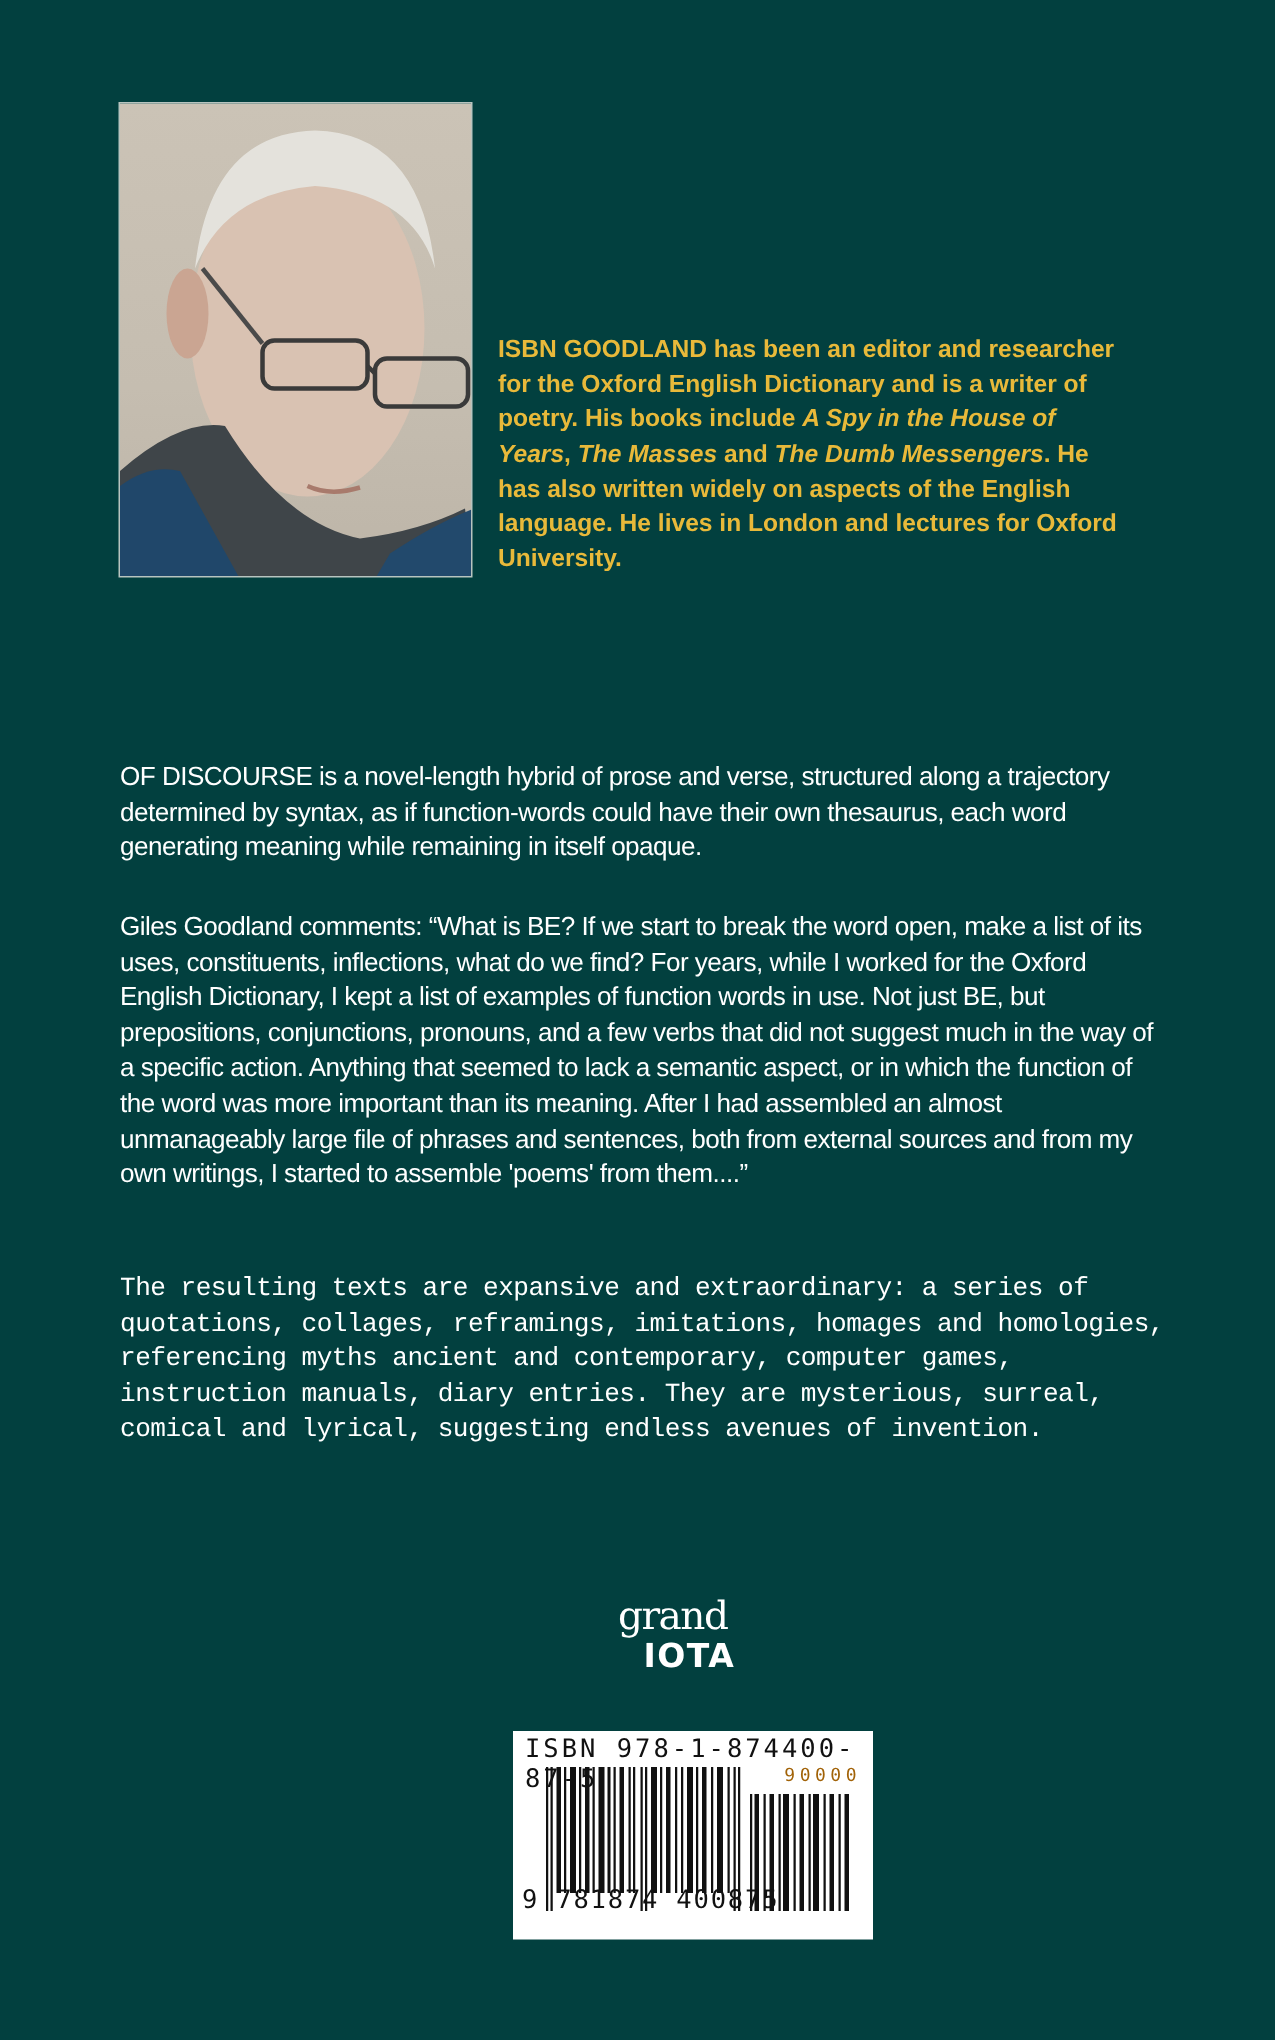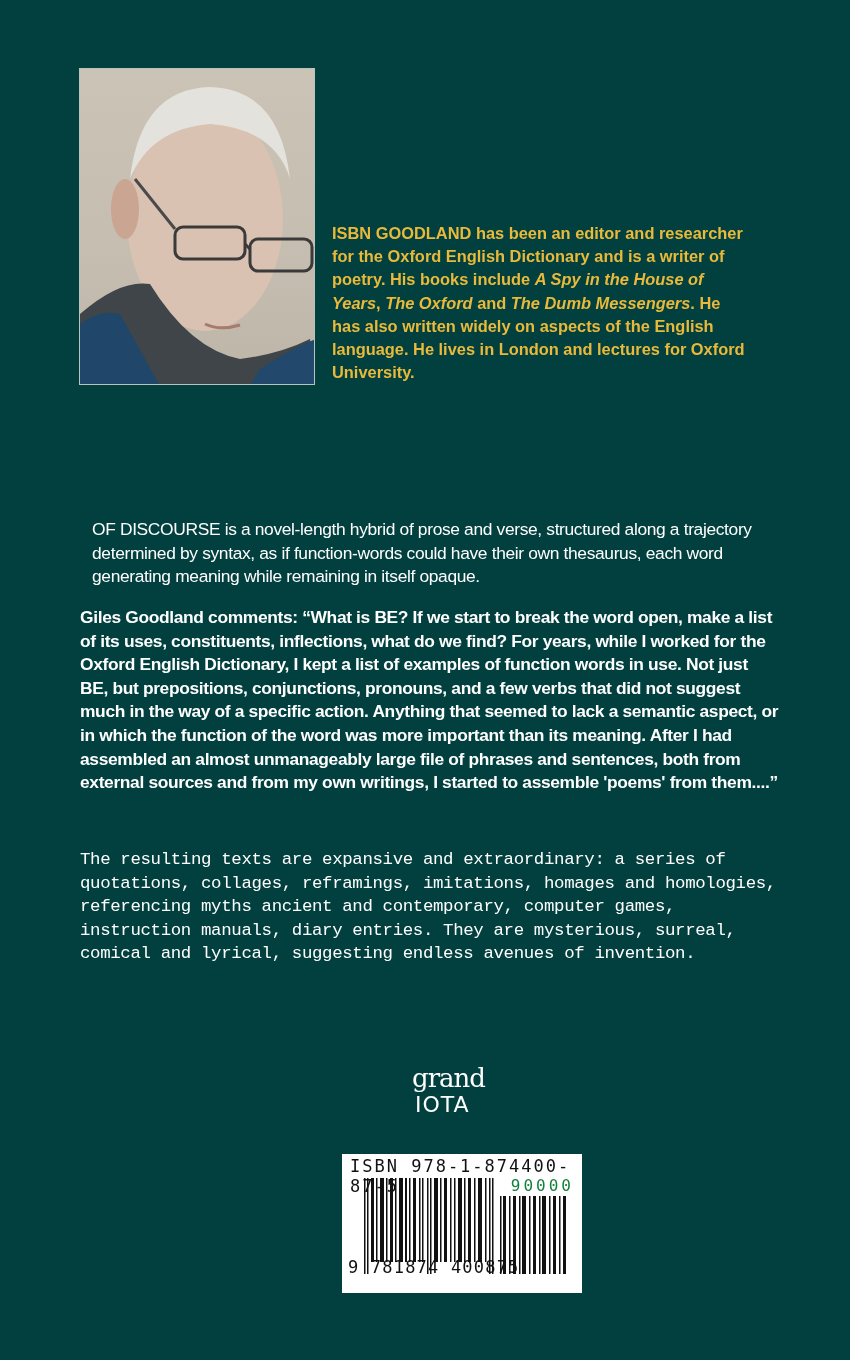--- a/index.html
+++ b/index.html
@@ -18,36 +18,36 @@
   .bio {
     position:absolute; left:332px; top:222px; width:420px;
     color:#e8b93a; font-weight:bold; font-size:16.4px; line-height:23.2px;
   }
   .bio i { font-style:italic; }
   .desc {
     position:absolute; left:80px; width:700px; color:#ffffff;
     font-size:17.4px; line-height:23.6px; letter-spacing:-0.35px;
   }
   .p1 { top:506px; }
-  .p2 { top:606px;font-weight:bold; }
+  .p2 { top:606px; }
   .p3 { top:848px;font-family:Liberation Mono, monospace; }
   .logo { position:absolute; left:412px; top:1062px; color:#ffffff; text-align:left; }
   .logo .grand { font-family:"DejaVu Serif", serif; font-size:26px; line-height:32px; letter-spacing:-1px; }
-  .logo .iota { font-family:"DejaVu Sans", sans-serif; font-weight:normal; font-size:22px; line-height:22px; letter-spacing:1px; margin-left:3px; }
+  .logo .iota { font-family:"DejaVu Sans", sans-serif; font-weight:bold; font-size:22px; line-height:22px; letter-spacing:1px; margin-left:17px; }
   .barcode {
     position:absolute; left:342px; top:1154px; width:240px; height:139px;
     background:#ffffff;
   }
   .barcode .isbn {
     position:absolute; left:8px; top:2px; font-family:"DejaVu Sans Mono", monospace;
     font-size:17px; letter-spacing:2px; color:#111;
   }
   .barcode .addon-num {
     position:absolute; right:8px; top:22px; font-family:"DejaVu Sans Mono", monospace;
-    font-size:16px; letter-spacing:3px; color:#15803d;
+    font-size:12px; letter-spacing:3px; color:#a16207;
   }
   .barcode .digits {
     position:absolute; left:6px; bottom:16px; font-family:"DejaVu Sans Mono", monospace;
     font-size:17px; color:#111; letter-spacing:1.2px;
   }
   .bars { position:absolute; left:22px; top:24px; }
   .bars2 { position:absolute; left:158px; top:42px; }
 </style>
 </head>
 <body>
@@ -67,24 +67,24 @@
     <path d="M125 255 Q140 262 160 256" stroke="#a87a6c" stroke-width="3" fill="none"></path>
 
     <path d="M0 245 Q40 210 70 215 Q110 280 160 290 Q200 285 230 270 L236 317 L0 317Z" fill="#3f4549"></path>
 
     <path d="M0 255 Q20 240 40 245 L80 317 L0 317Z" fill="#20476a"></path>
     <path d="M180 300 Q210 280 236 270 L236 317 L170 317Z" fill="#22496c"></path>
   </svg>
 </div>
 
 <div class="bio">
-  <span>ISBN GOODLAND</span><span> has been an editor and researcher for the Oxford English Dictionary and is a writer of poetry. His books include </span><i>A Spy in the House of Years</i><span>, </span><i>The Oxford</i><span> and </span><i>The Dumb Messengers</i><span>. He has also written widely on aspects of the English language. He lives in London and lectures for Oxford University.</span>
+  <span>ISBN GOODLAND</span><span> has been an editor and researcher for the Oxford English Dictionary and is a writer of poetry. His books include </span><i>A Spy in the House of Years</i><span>, </span><i>The Masses</i><span> and </span><i>The Dumb Messengers</i><span>. He has also written widely on aspects of the English language. He lives in London and lectures for Oxford University.</span>
 </div>
 
-<p class="desc p1" style="margin:12px">OF DISCOURSE is a novel-length hybrid of prose and verse, structured along a trajectory determined by syntax, as if function-words could have their own thesaurus, each word generating meaning while remaining in itself opaque.</p>
+<p class="desc p1" style="margin:0">OF DISCOURSE is a novel-length hybrid of prose and verse, structured along a trajectory determined by syntax, as if function-words could have their own thesaurus, each word generating meaning while remaining in itself opaque.</p>
 <p class="desc p2" style="margin:0">Giles Goodland comments: “What is BE? If we start to break the word open, make a list of its uses, constituents, inflections, what do we find? For years, while I worked for the Oxford English Dictionary, I kept a list of examples of function words in use. Not just BE, but prepositions, conjunctions, pronouns, and a few verbs that did not suggest much in the way of a specific action. Anything that seemed to lack a semantic aspect, or in which the function of the word was more important than its meaning. After I had assembled an almost unmanageably large file of phrases and sentences, both from external sources and from my own writings, I started to assemble 'poems' from them....”</p>
 <p class="desc p3" style="margin:0">The resulting texts are expansive and extraordinary: a series of quotations, collages, reframings, imitations, homages and homologies, referencing myths ancient and contemporary, computer games, instruction manuals, diary entries. They are mysterious, surreal, comical and lyrical, suggesting endless avenues of invention.</p>
 
 <div class="logo">
   <div class="grand">grand</div>
   <div class="iota">IOTA</div>
 </div>
 
 <div class="barcode">
   <div class="isbn">ISBN 978-1-874400-87-5</div>

